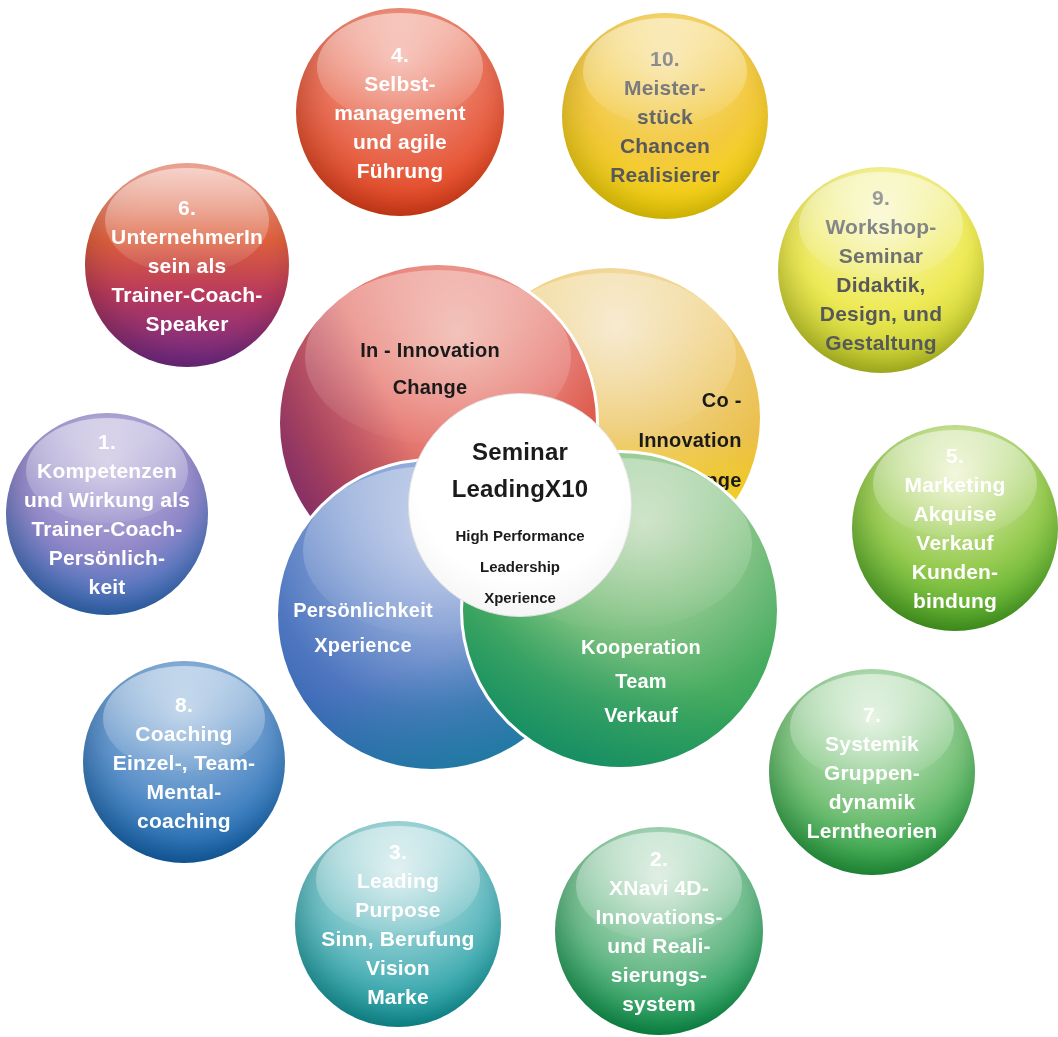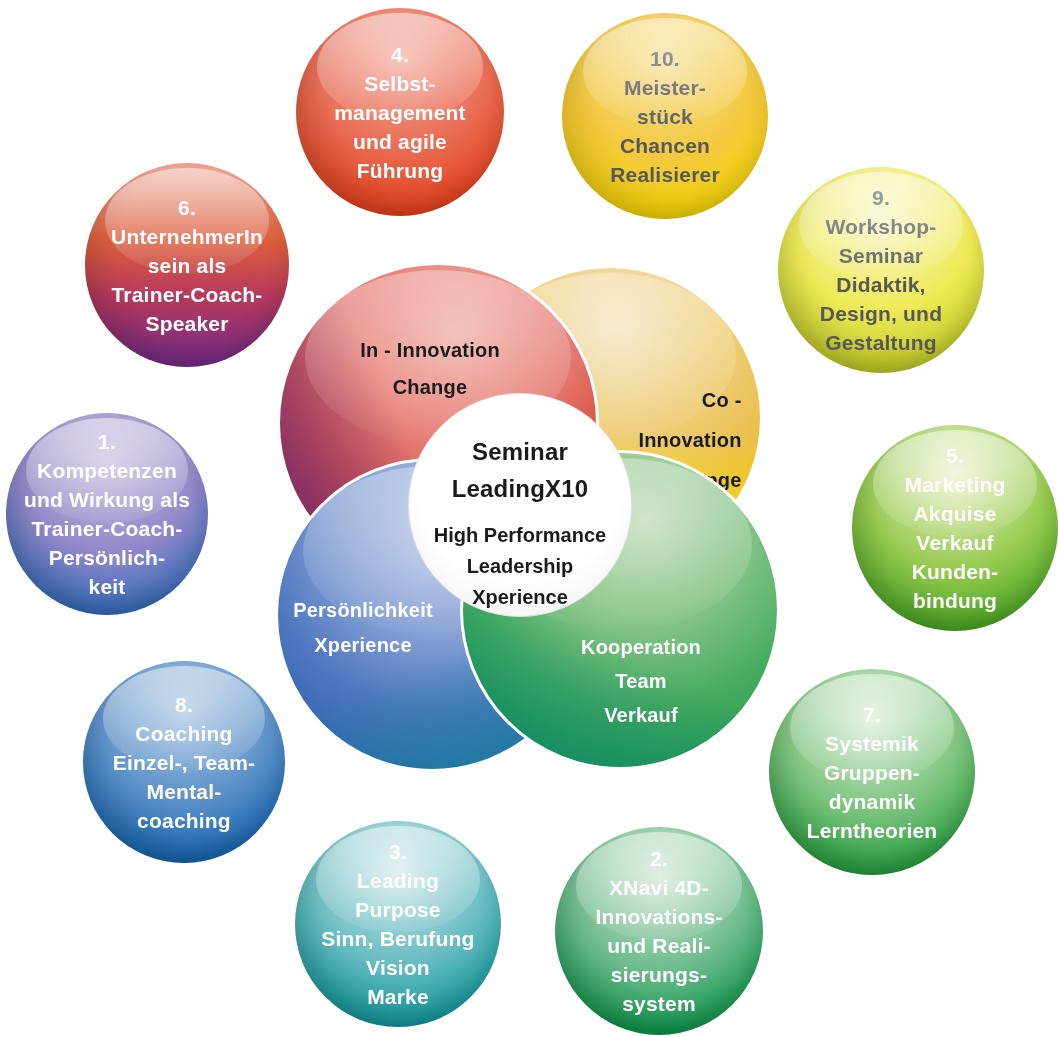--- a/index.html
+++ b/index.html
@@ -78,21 +78,21 @@
   
   .center-circle { left:408px; top:393px; width:224px; height:224px; z-index:5;
     background: radial-gradient(circle at 50% 36%, #ffffff 58%, #f5f5f6 80%, #e8e8ea 100%);
     border:1px solid #e3e3e5; box-sizing:border-box;
   }
   .center-circle::before { display:none; }
   .center-title, .center-sub {
     position:absolute; left:0; width:100%; text-align:center; white-space:pre-line;
   }
   .center-title { top:39px;  font-weight:bold; font-size:24px; line-height:37px; letter-spacing:.2px; }
-  .center-sub   { top:126px; font-weight:600;  font-size:20px; line-height:31px; }
+  .center-sub   { top:126px; font-weight:600;  font-size:15px; line-height:31px; }
 </style>
 </head>
 <body>
 
 <div class="canvas">
 
   <div class="bubble core core-yellow" style="--c1: #f4e4c2; --c2: #efcf7c; --c3: #e9ba3c; --c4: #eec41f; color: rgb(26, 26, 26);">
     <div class="core-label label-co">Co - Innovation
 Change</div>
   </div>

